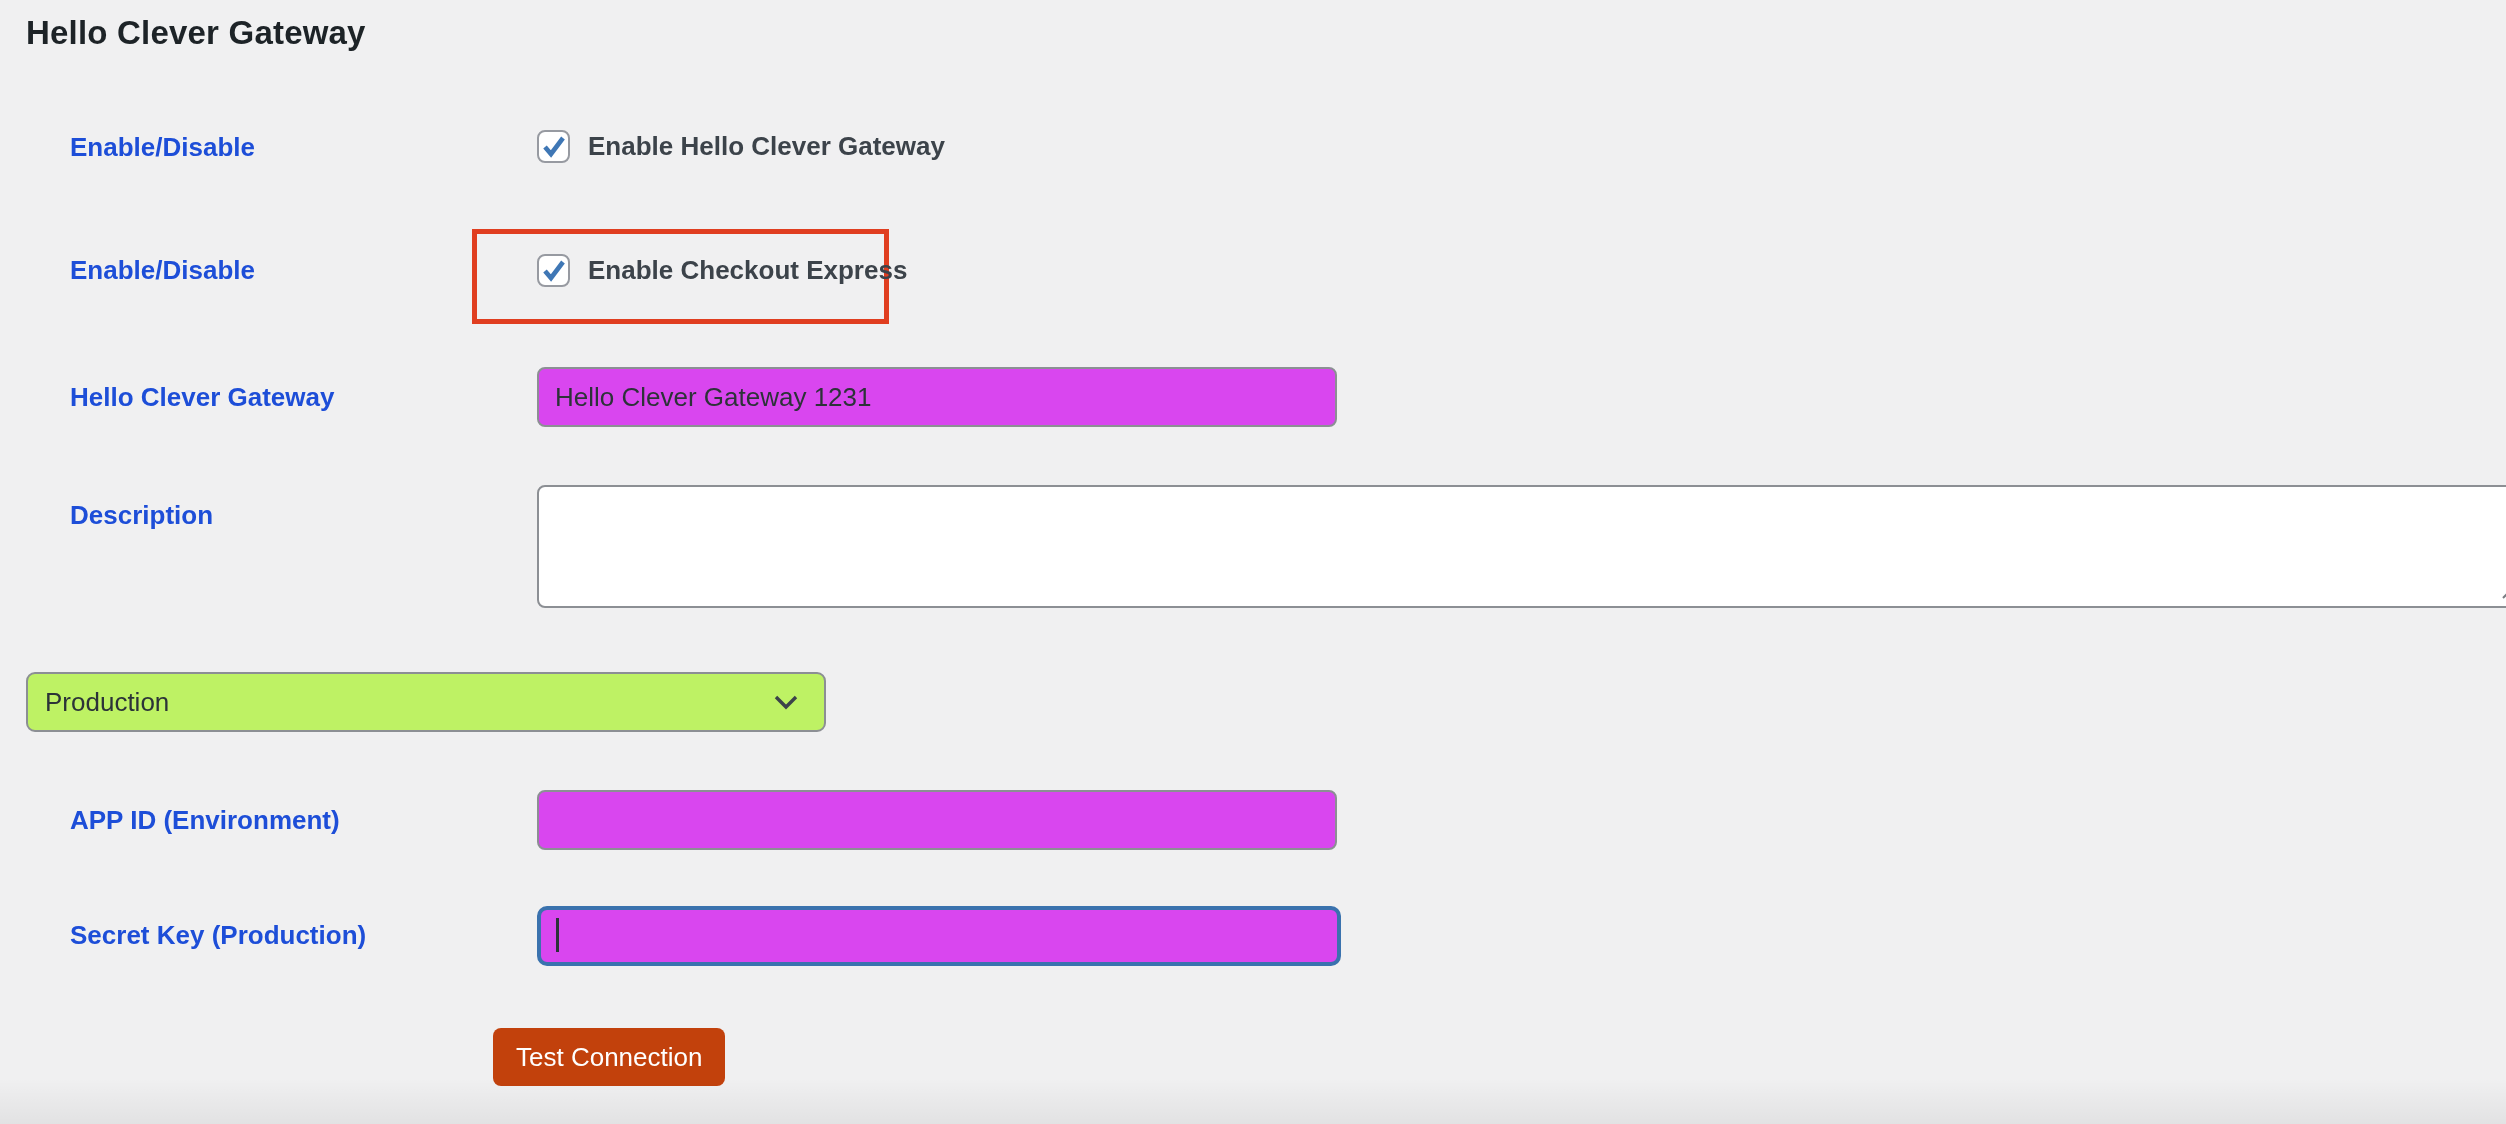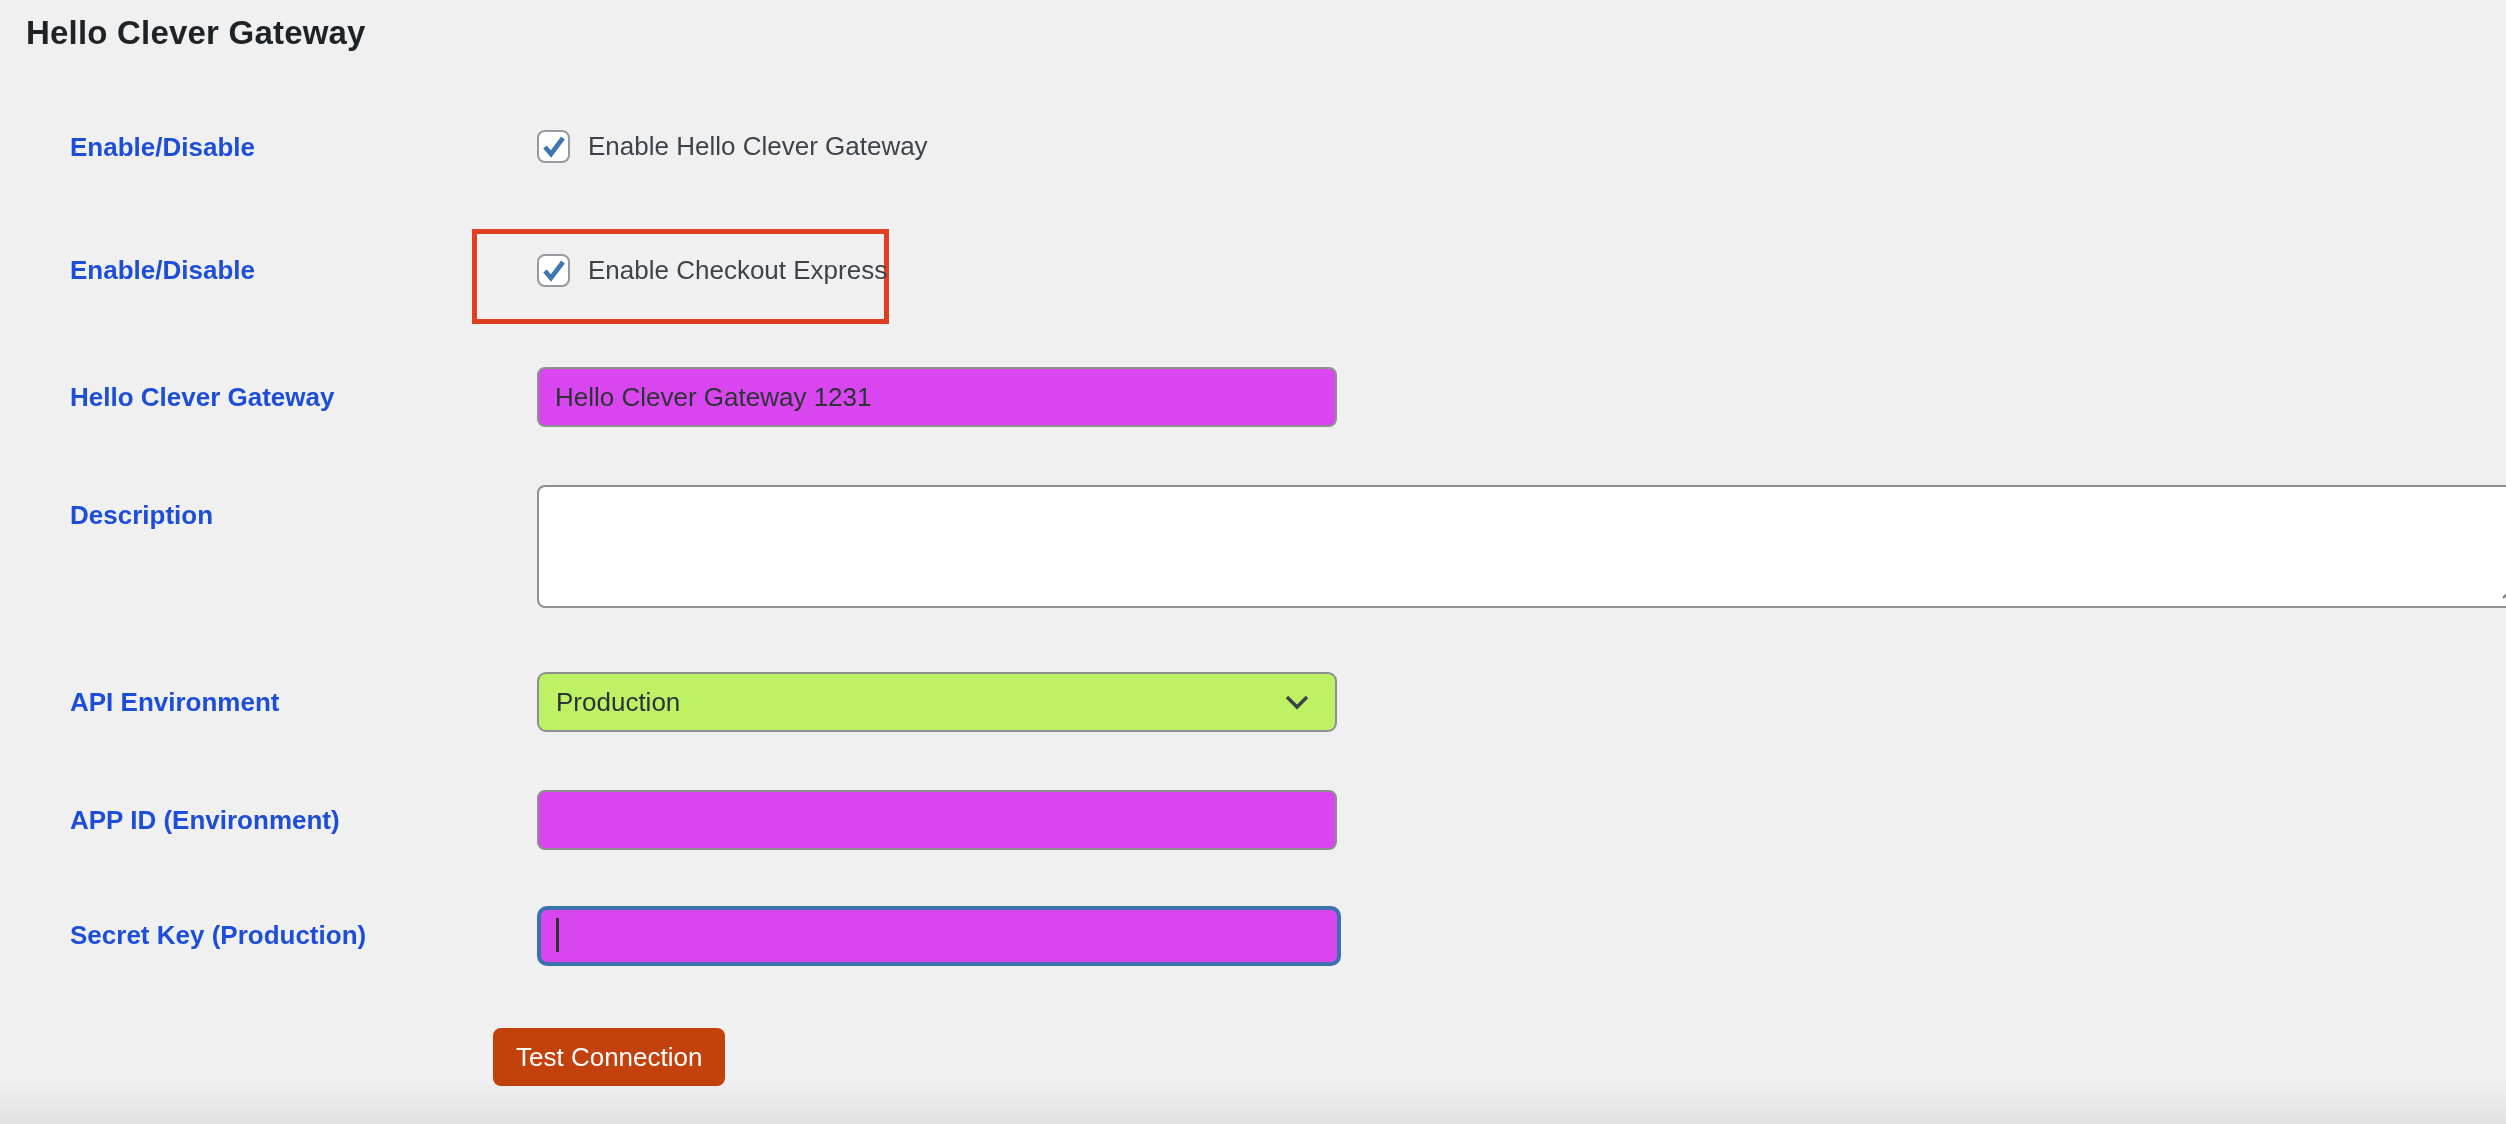--- a/index.html
+++ b/index.html
@@ -27,21 +27,21 @@
 
   
   .cb-control{display:flex;align-items:center;gap:18px;}
   .checkbox{
     width:33px;height:33px;box-sizing:border-box;
     background:#ffffff;border:2px solid #979aa1;border-radius:8px;
     display:flex;align-items:center;justify-content:center;
     cursor:pointer;
   }
   .checkbox svg{width:27px;height:27px;display:block;}
-  .cb-label{font-size:26px;color:#3c434a;line-height:33px;}
+  .cb-label{font-size:26px;color:#3c434a;line-height:33px;font-weight:bold;}
 
   
   .highlight-box{
     position:absolute;left:472px;top:229px;width:417px;height:95px;
     box-sizing:border-box;border:5px solid #e03e20;
     pointer-events:none;background:transparent;
   }
 
   
   .text-input{
@@ -144,21 +144,20 @@
   <div class="textarea-wrap">
     <textarea class="textarea" style=""></textarea>
     <svg class="resize-grip" viewBox="0 0 22 22">
       <line x1="4" y1="18" x2="18" y2="4" stroke="#787c82" stroke-width="2"></line>
       <line x1="12" y1="20" x2="20" y2="12" stroke="#787c82" stroke-width="2"></line>
     </svg>
   </div>
 </div>
 
 <div class="row" style="top:672px">
-  <span class="flabel lh60">API Environment</span>
   <div class="select-box">
     <span class="select-value">Production</span>
     <svg class="chevron" viewBox="0 0 24 15">
       <polyline points="2,2 12,12 22,2" fill="none" stroke="#3c434a" stroke-width="3.4" stroke-linecap="butt" stroke-linejoin="miter"></polyline>
     </svg>
   </div>
 </div>
 
 <div class="row" style="top:790px">
   <span class="flabel lh60">APP ID (Environment)</span>

